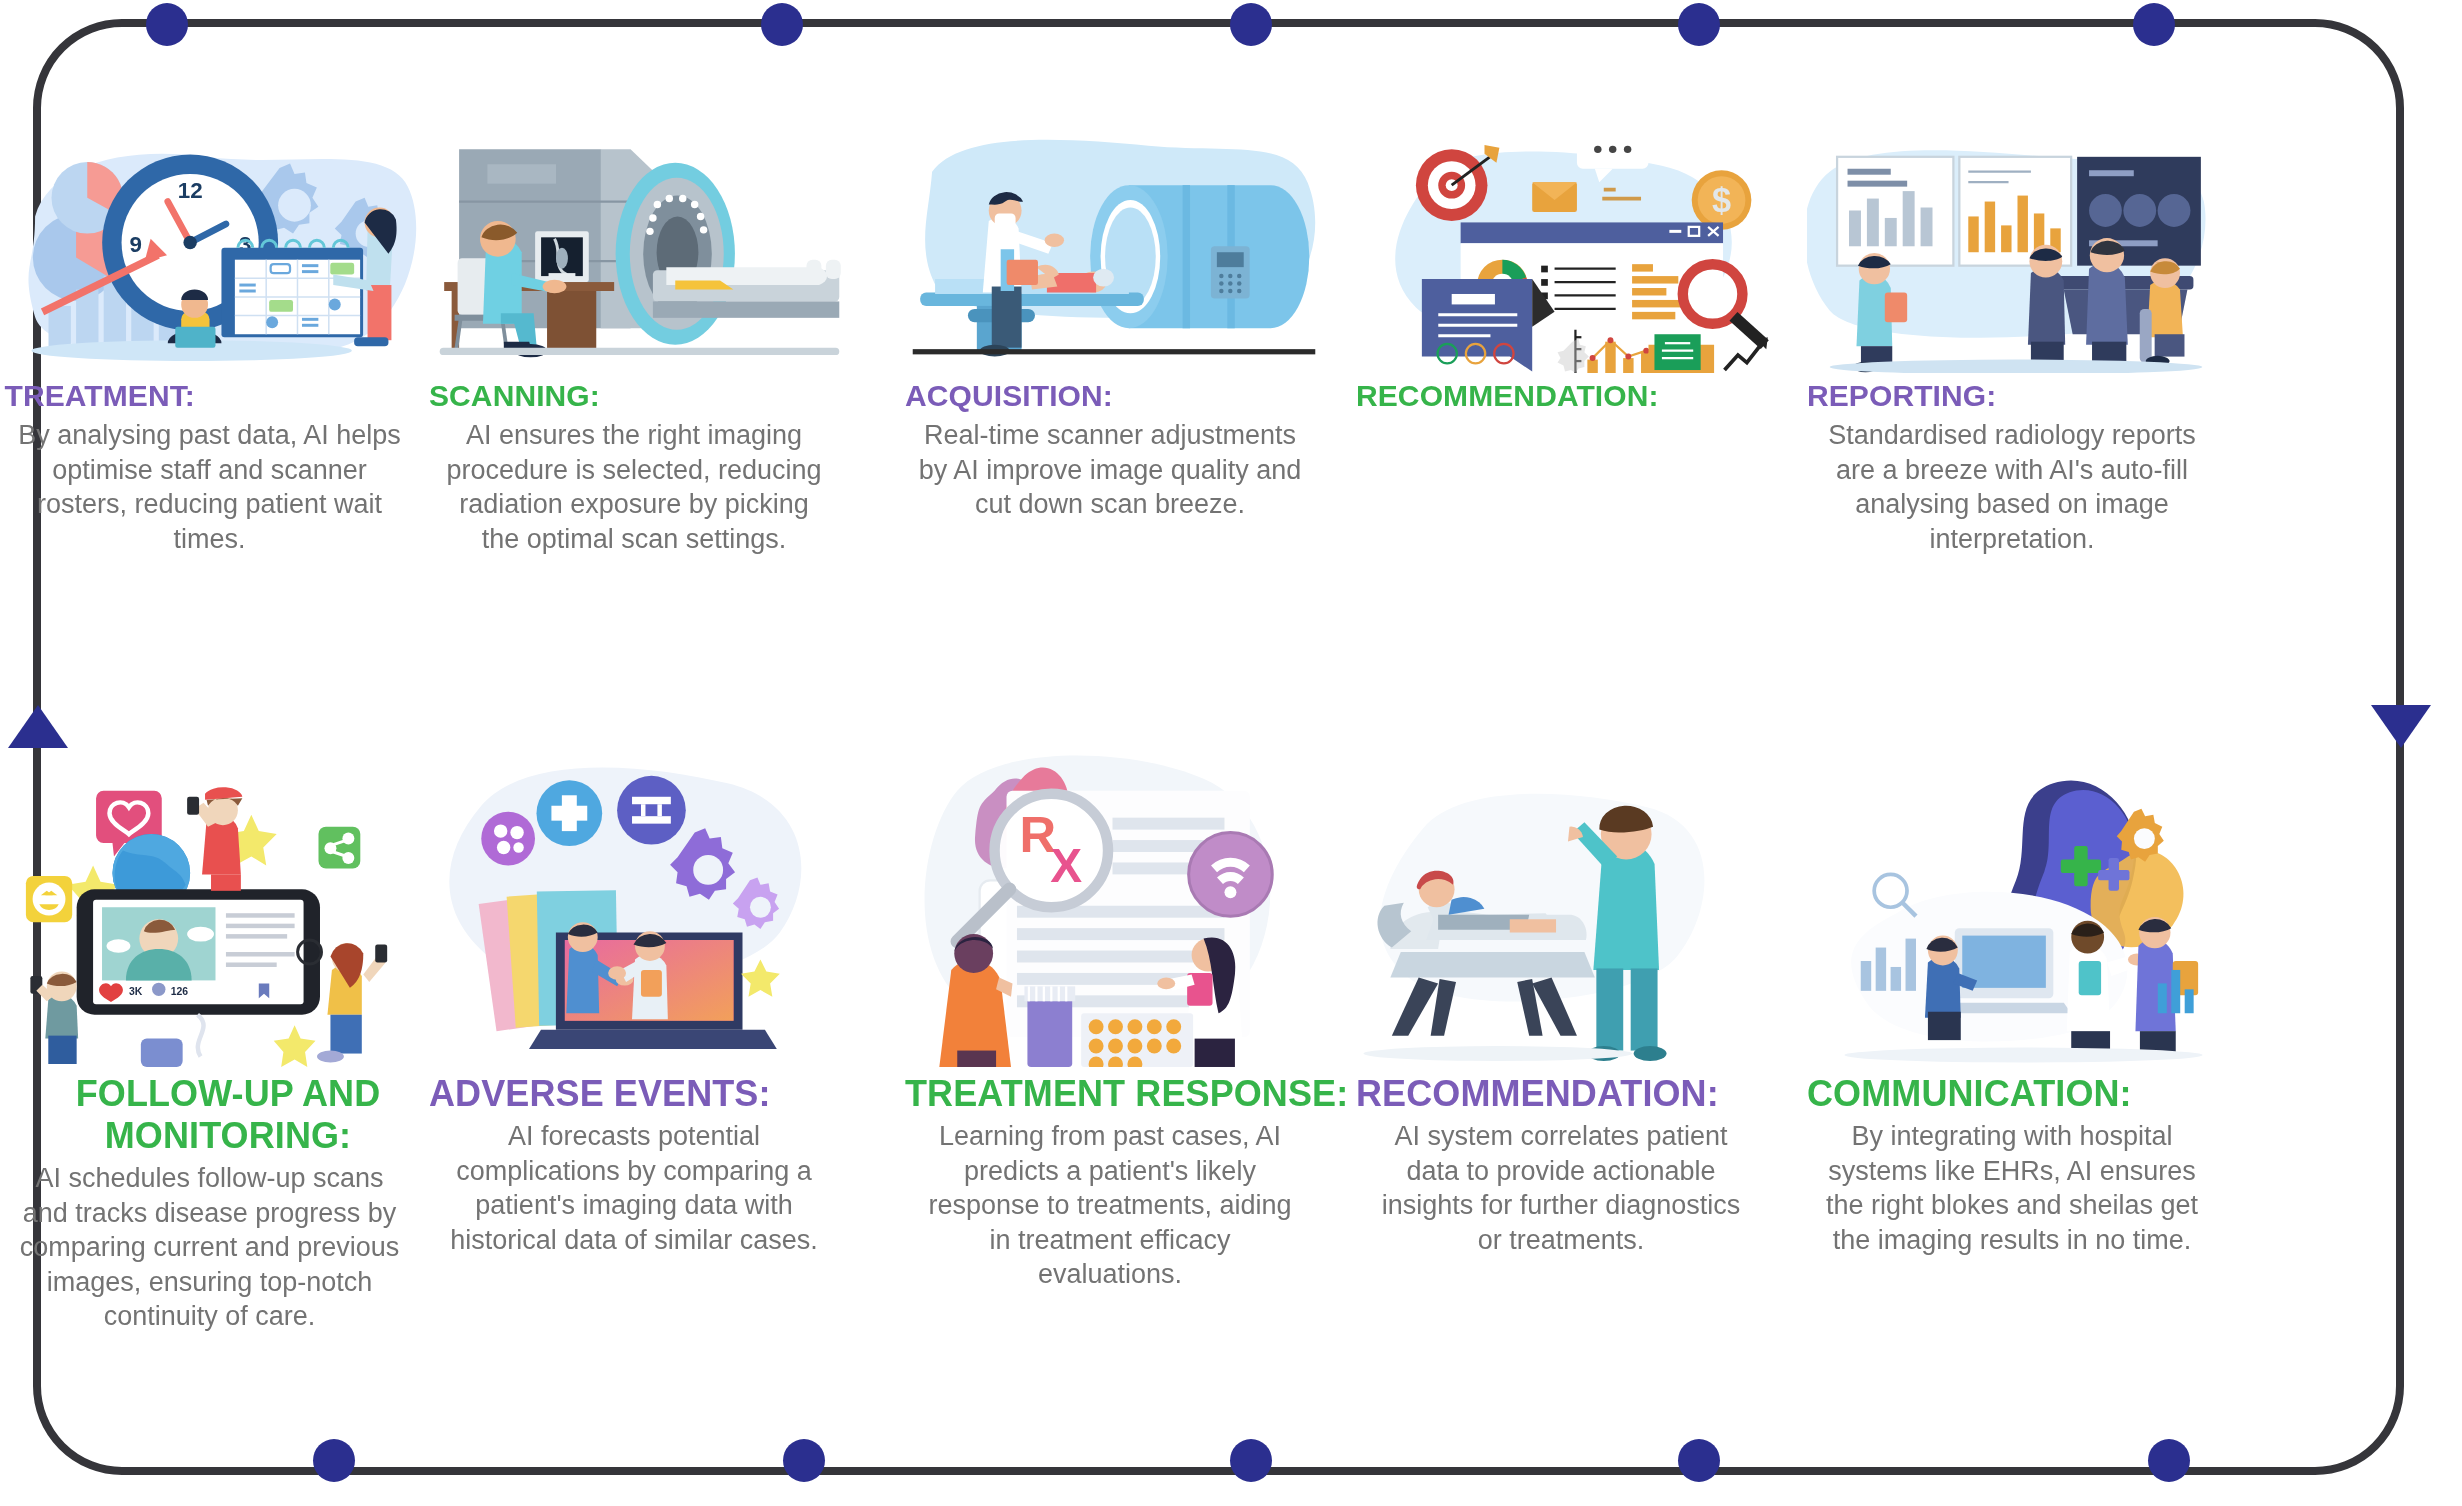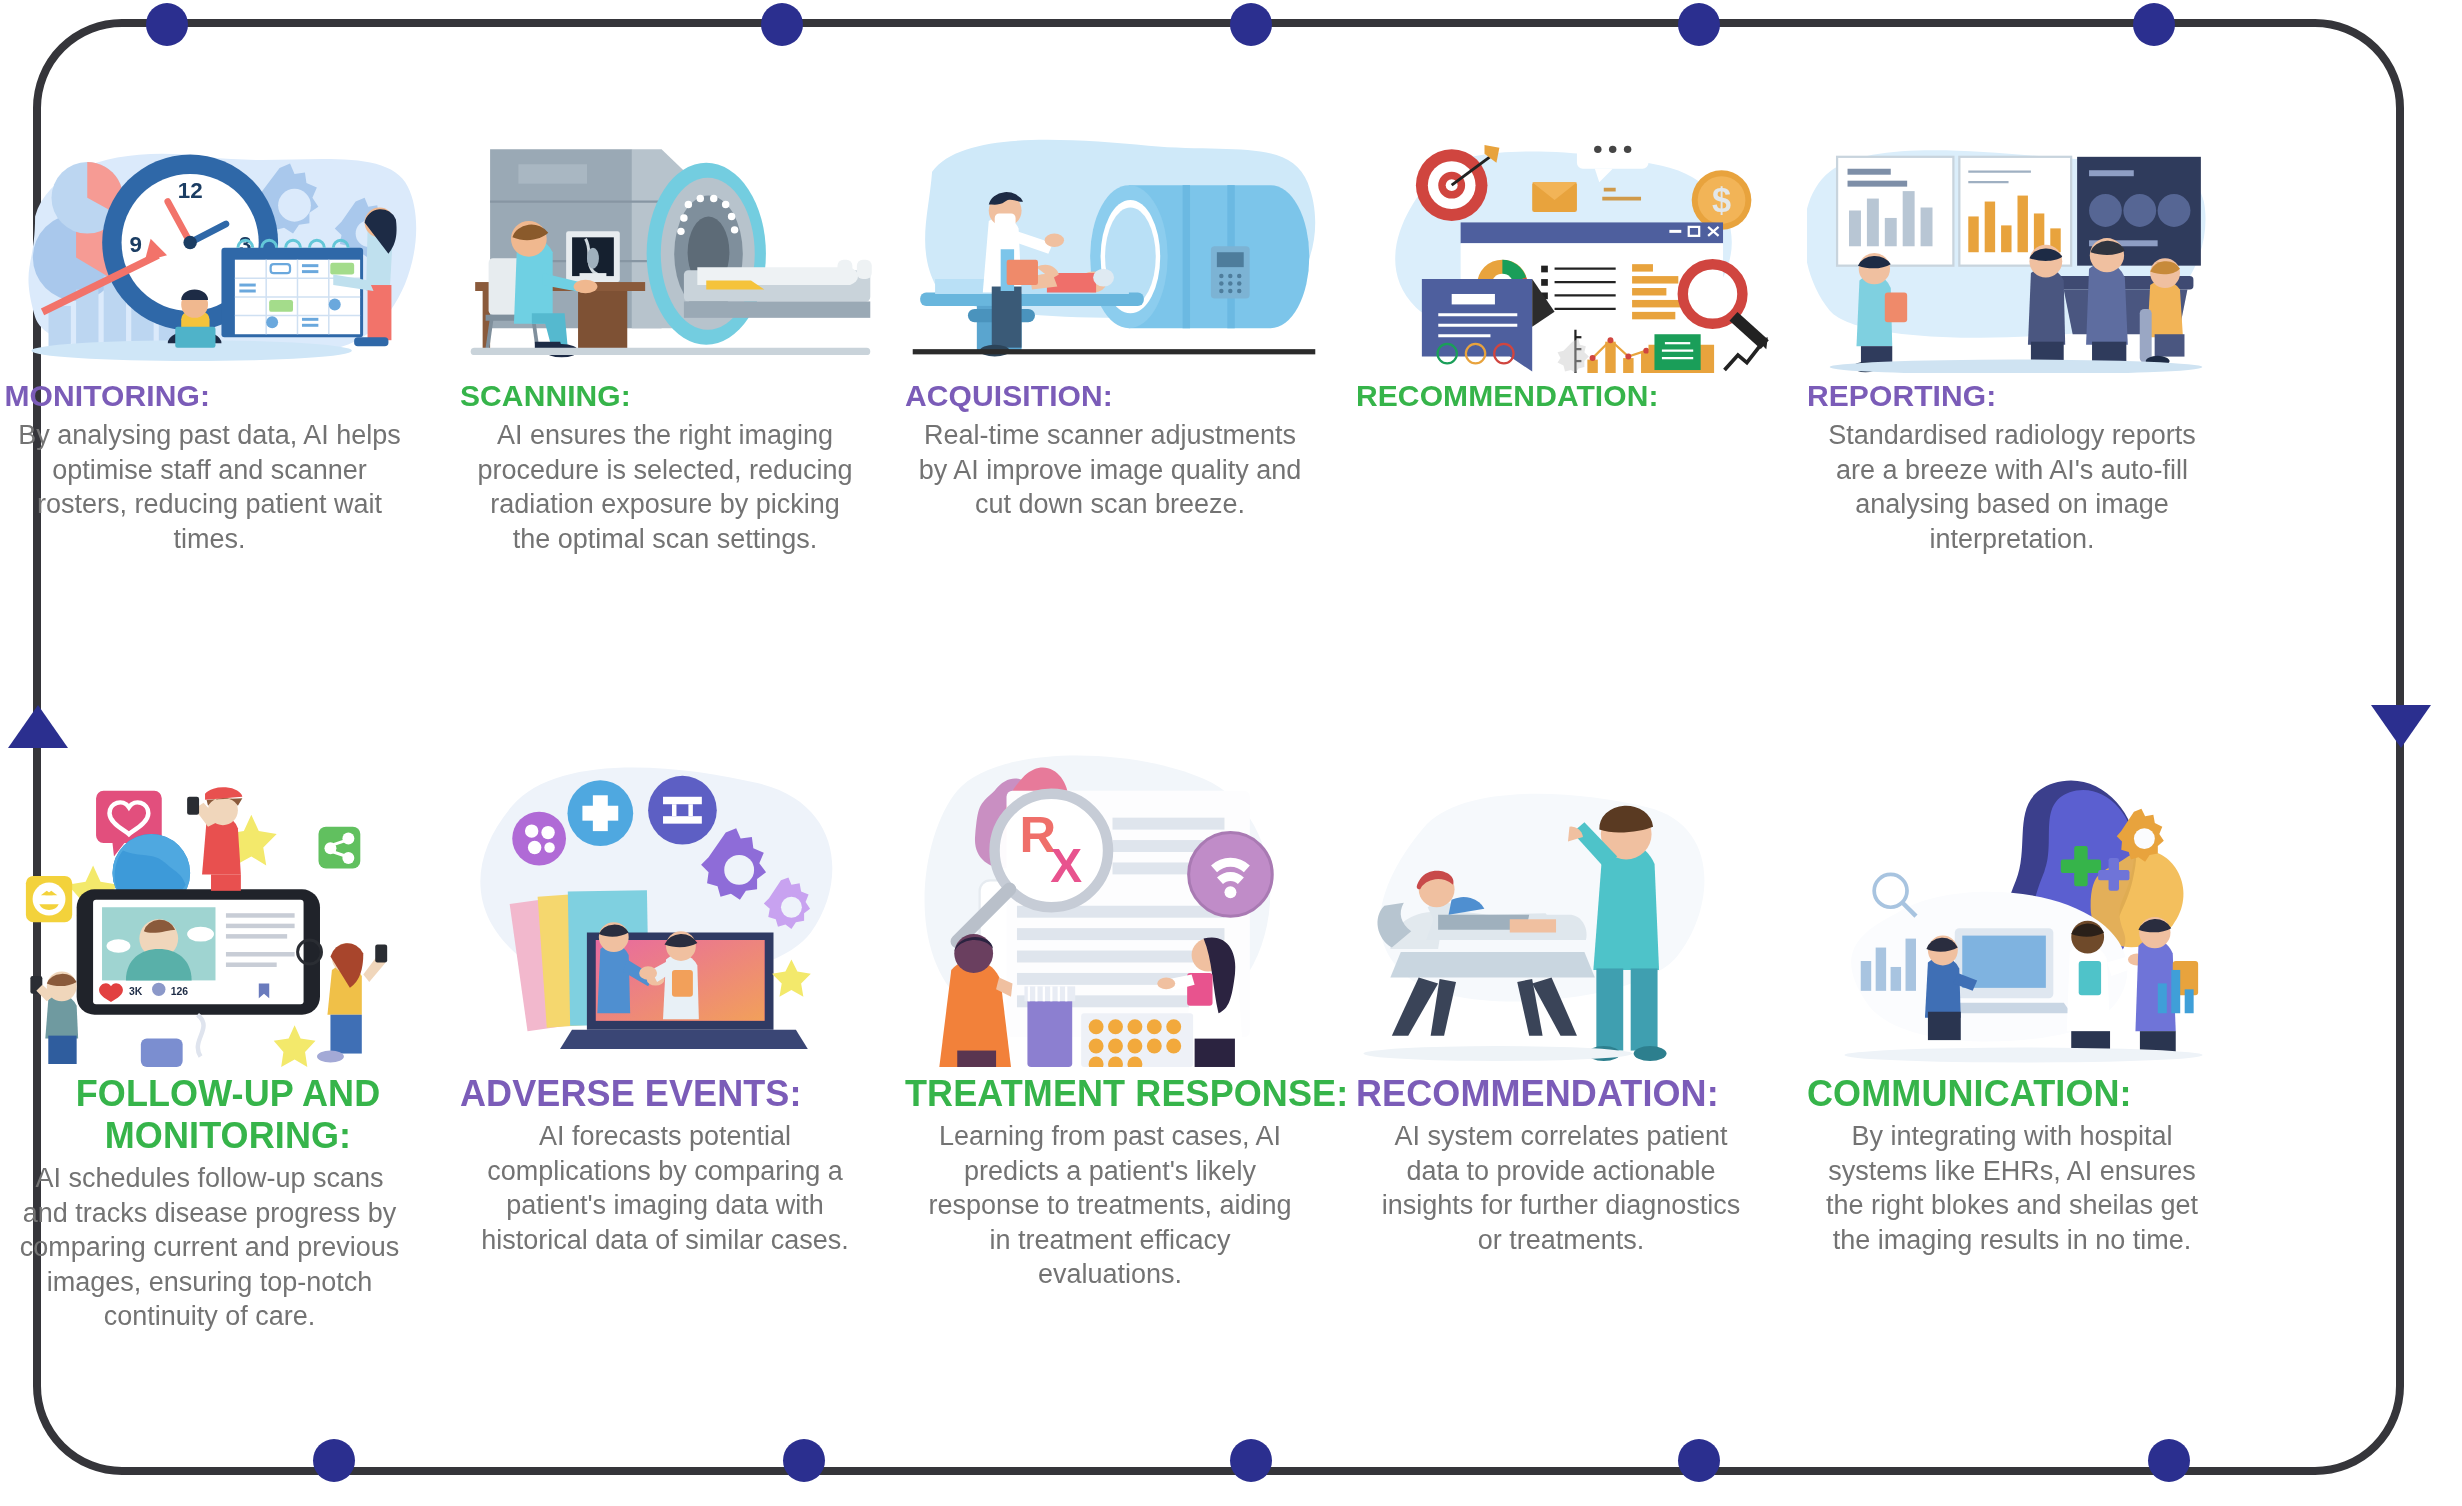--- a/index.html
+++ b/index.html
@@ -18,21 +18,21 @@
   .card{position:absolute;width:447px;display:flex;flex-direction:column;align-items:flex-start;}
   .art{width:418px;height:246px;position:relative;}
   .art svg{width:100%;height:100%;display:block;}
   .h{font-weight:bold;font-size:30px;line-height:1.16;text-align:center;margin:6px 0 4.5px;letter-spacing:0.1px;}
   .h.purple{color:#7b5cb8;}
   .h.green{color:#36b44a;}
   .body{font-size:27px;line-height:1.28;text-align:center;color:#737373;max-width:388px;padding-left:11px;}
 
   .r1{top:127px;}
   .r2{top:746px;}
-  .c1{left:4.5px;} .c2{left:460px;} .c3{left:905px;} .c4{left:1356px;} .c5{left:1807px;}
+  .c1{left:4.5px;} .c2{left:429px;} .c3{left:905px;} .c4{left:1356px;} .c5{left:1807px;}
   .r2 .art{height:321px;}
   .r2 .h{font-size:36px;}
 </style>
 </head>
 <body>
 
 <div id="stage">
 
   <div class="frame"></div>
 
@@ -131,21 +131,21 @@
           <g>
               <path d="M486 138 a24 28 0 0 1 34 6 l-4 72 -32 4z" fill="#bfe0ee"></path>
               <circle cx="502" cy="128" r="20" fill="#f0b88f"></circle>
               <path d="M482 128 a22 22 0 0 1 42-4 c4 30 -6 40 -10 46 z" fill="#1d2b45"></path>
               <rect x="486" y="212" width="32" height="74" fill="#f2736a"></rect>
               <path d="M440 198 l48 8 6 14 -54-8z" fill="#bfe0ee"></path>
               <rect x="468" y="282" width="46" height="12" rx="5" fill="#2f68a8"></rect>
             </g>
         </svg>
       </div>
-      <div class="h purple">MONITORING:</div>
+      <div class="h purple">TREATMENT:</div>
       <div class="body">By analysing past data, AI helps optimise staff and scanner rosters, reducing patient wait times.</div>
     </div>
 
     <div class="card r1 c2">
       <div class="art">
         <svg viewBox="0 0 560 330">
           <path d="M40 30 h190 l40 42 v198 H40z" fill="#9aa9b5"></path>
           <path d="M230 30 h40 l44 42 v198 h-84z" fill="#b7c3cc"></path>
           <rect x="78" y="50" width="92" height="26" fill="#a9b7c2"></rect>
           <line x1="40" y1="100" x2="272" y2="100" stroke="#8796a3" stroke-width="3"></line>

